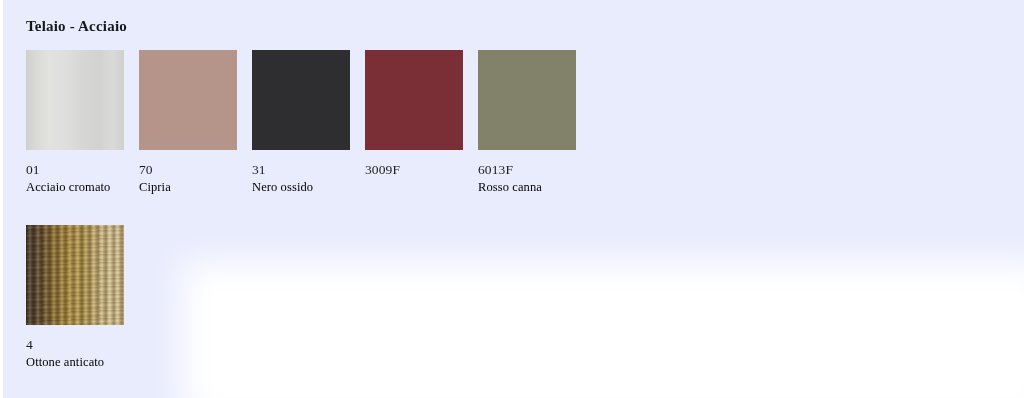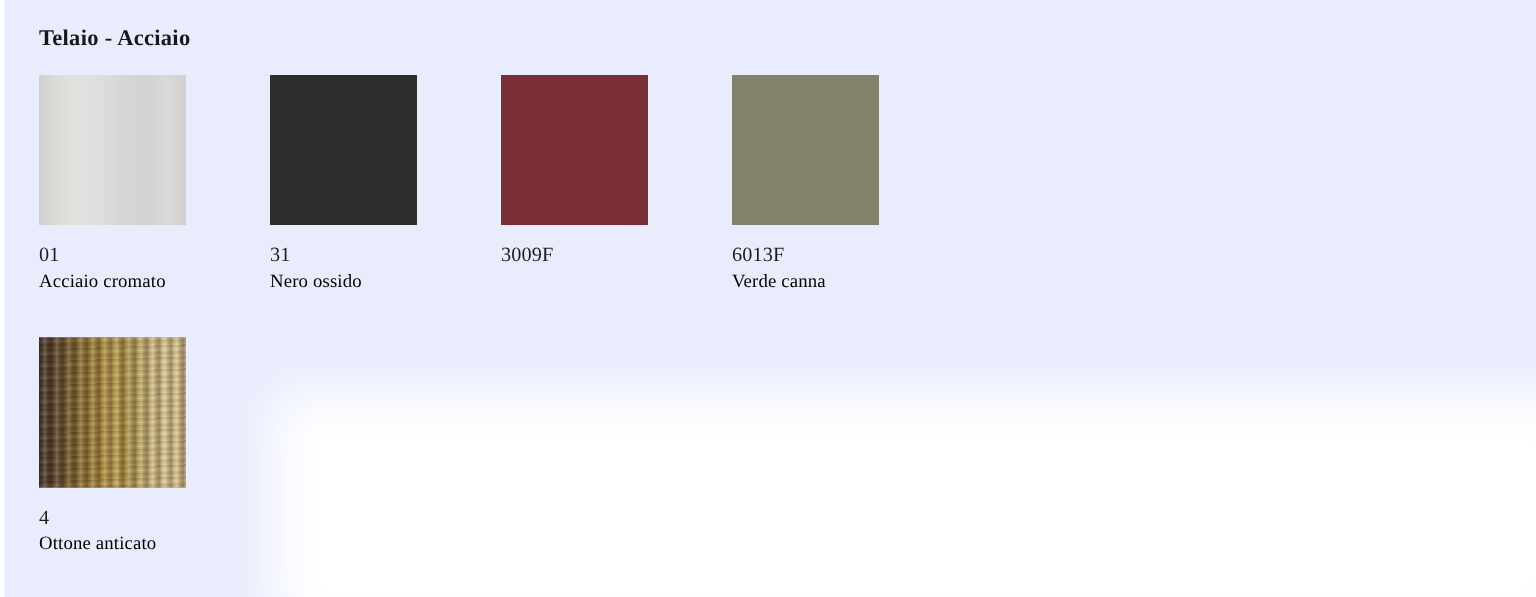--- a/index.html
+++ b/index.html
@@ -70,21 +70,21 @@
     display: flex;
     flex-direction: row;
     align-items: flex-start;
   }
   .swatch-row.row-2 {
     margin-top: 30px;
   }
 
   .swatch-cell {
     width: 94px;
-    margin-right: 60px;
+    margin-right: 19px;
     position: relative;
   }
 
   .swatch-chip {
     width: 98px;
     height: 100px;
     display: block;
     background: #cccccc;
   }
 
@@ -158,37 +158,42 @@
   <div class="swatch-grid">
     <div class="swatch-row row-1">
 
       <div class="swatch-cell">
         <span class="swatch-chip chip-chrome"></span>
         <div class="swatch-code">01</div>
         <div class="swatch-desc">Acciaio cromato</div>
       </div>
 
 
+      <div class="swatch-cell">
+        <span class="swatch-chip" style="background:#b5948a;"></span>
+        <div class="swatch-code">70</div>
+        <div class="swatch-desc">Cipria</div>
+      </div>
 
 
       <div class="swatch-cell">
         <span class="swatch-chip" style="background:#2e2e30;"></span>
         <div class="swatch-code">31</div>
         <div class="swatch-desc">Nero ossido</div>
       </div>
 
       <div class="swatch-cell">
         <span class="swatch-chip" style="background:#7a2e36;"></span>
         <div class="swatch-code">3009F</div>
       </div>
 
       <div class="swatch-cell">
         <span class="swatch-chip" style="background:#82826a;"></span>
         <div class="swatch-code">6013F</div>
-        <div class="swatch-desc">Verde canna</div>
+        <div class="swatch-desc">Rosso canna</div>
       </div>
 
     </div>
 
     <div class="swatch-row row-2">
 
       <div class="swatch-cell">
         <span class="swatch-chip chip-brass"></span>
         <div class="swatch-code">4</div>
         <div class="swatch-desc">Ottone anticato</div>

